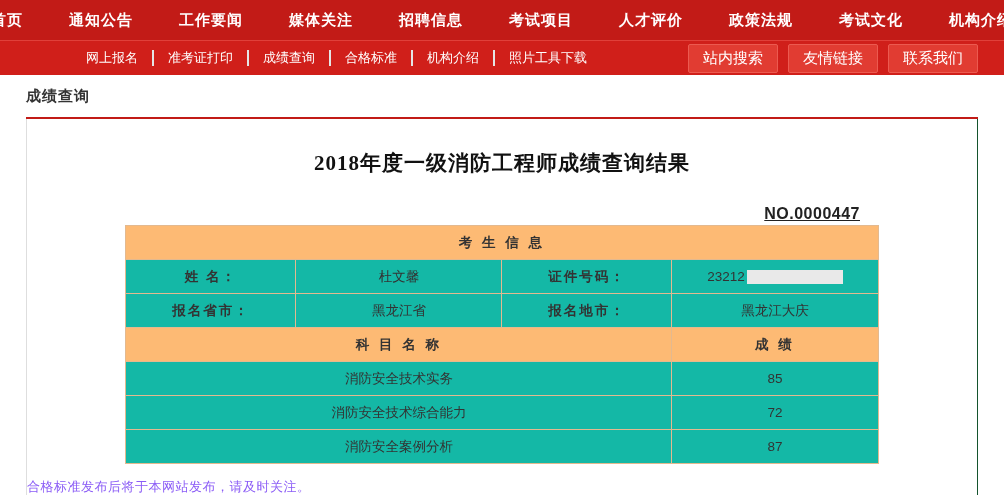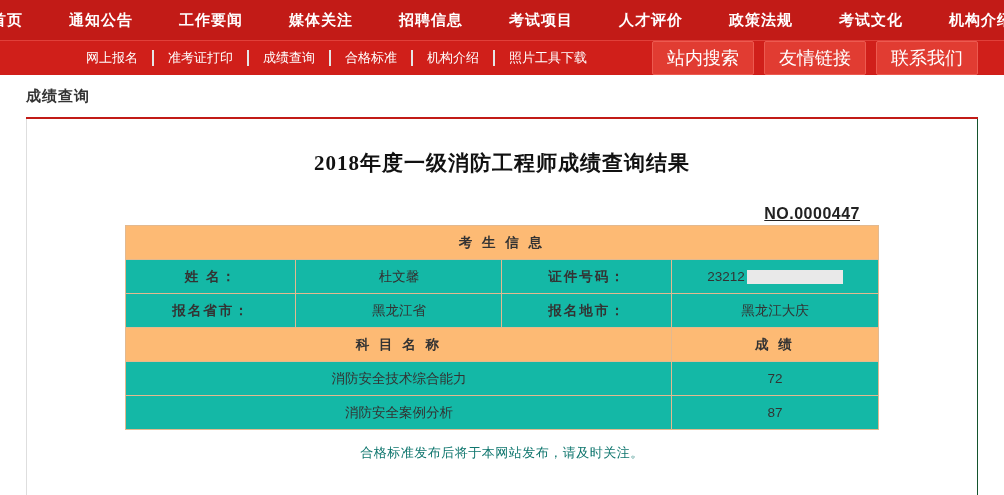--- a/index.html
+++ b/index.html
@@ -65,21 +65,21 @@
   .subnav-right {
     position: absolute;
     right: 26px;
     display: flex;
     align-items: center;
     gap: 10px;
   }
   .subnav-btn {
     background: #e13c32;
     color: #ffffff;
-    font-size: 18px;
+    font-size: 15px;
     padding: 4px 14px;
     border: 1px solid #ec5a50;
     border-radius: 2px;
     white-space: nowrap;
     cursor: pointer;
   }
 
   
   .page {
     padding: 0 26px;
@@ -163,22 +163,22 @@
     background: #e9e9e9;
     vertical-align: middle;
     margin-left: 2px;
   }
   .val-inline {
     display: inline-block;
     vertical-align: middle;
   }
 
   .notice {
-    text-align: center;
-    color: #0f766e;
+    text-align: left;
+    color: #8b5cf6;
     font-size: 13px;
     margin-top: 14px;
     letter-spacing: 0.5px;
   }
 </style>
 </head>
 <body>
 
 <div class="topnav">
   <div class="topnav-item">首页</div>
@@ -244,20 +244,24 @@
           <td class="lbl">报名省市：</td>
           <td class="val">黑龙江省</td>
           <td class="lbl">报名地市：</td>
           <td class="val">黑龙江大庆</td>
         </tr>
         <tr>
           <td class="hdr" colspan="3">科 目 名 称</td>
           <td class="hdr">成  绩</td>
         </tr>
         <tr>
+          <td class="val" colspan="3">消防安全技术实务</td>
+          <td class="val">85</td>
+        </tr>
+        <tr>
           <td class="val" colspan="3">消防安全技术综合能力</td>
           <td class="val">72</td>
         </tr>
         <tr>
           <td class="val" colspan="3">消防安全案例分析</td>
           <td class="val">87</td>
         </tr>
       </tbody>
     </table>
 

